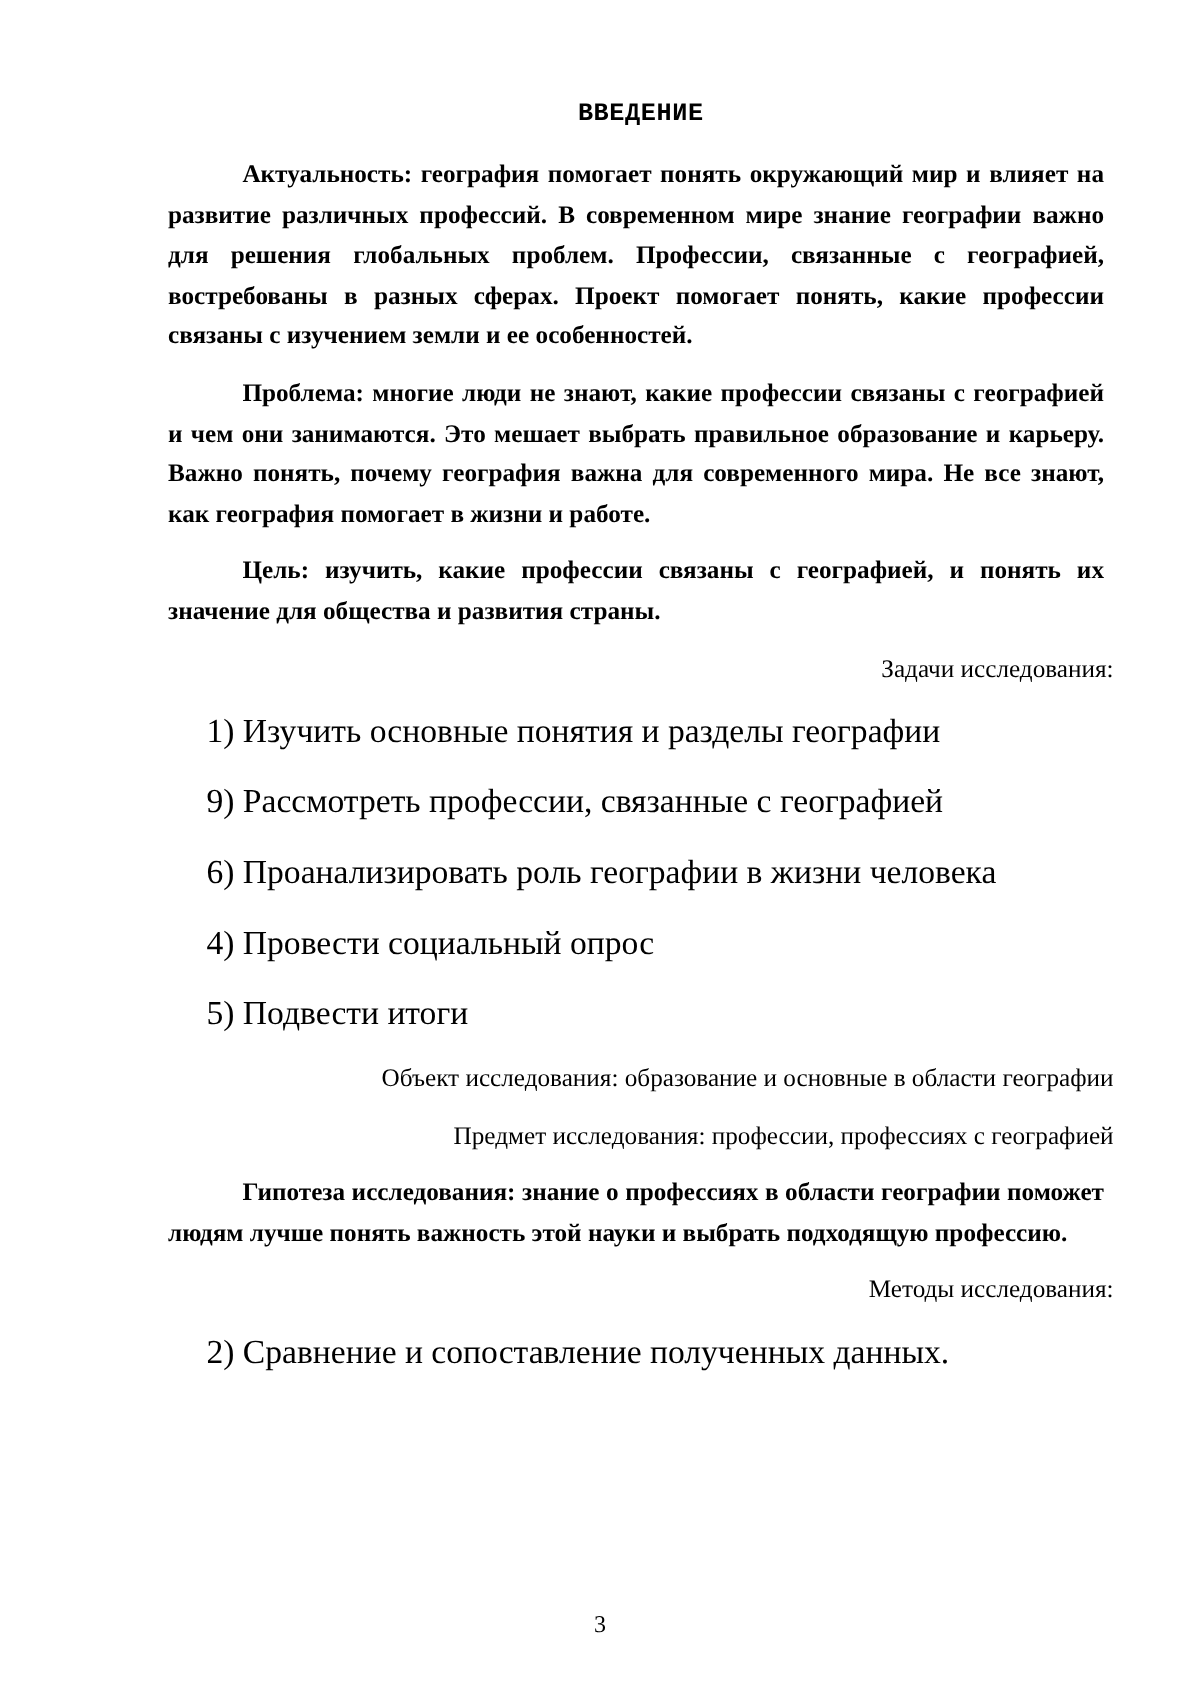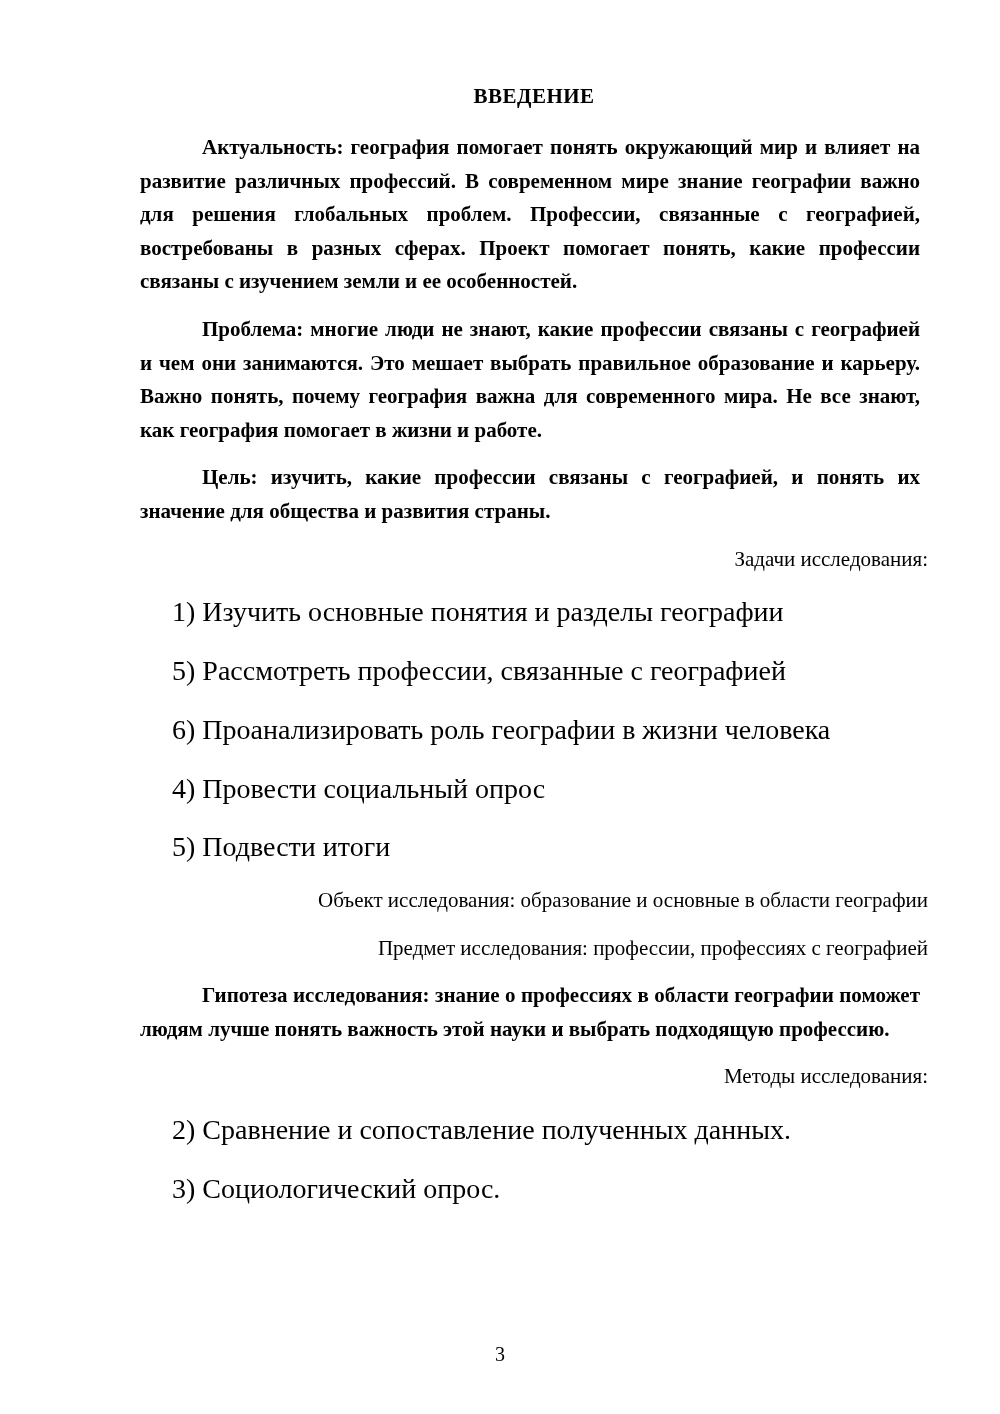--- a/index.html
+++ b/index.html
@@ -17,20 +17,21 @@
     padding: 84px 72px 40px 140px;
     font-family: "Liberation Serif", "DejaVu Serif", serif;
     color: #000000;
   }
   .doc-title {
     text-align: center;
     font-weight: bold;
     font-size: 21px;
     letter-spacing: 0.5px;
     margin: 0 0 22px 0;
+    font-family: Liberation Mono, monospace;
   }
   .para {
     font-size: 21px;
     line-height: 1.60;
     text-align: justify;
     text-indent: 62px;
     margin: 0 0 14px 0;
     padding-right: 8px;
     font-weight: bold;
   }
@@ -65,30 +66,29 @@
 
   <h1 class="doc-title">ВВЕДЕНИЕ</h1>
 
   <p class="para">Актуальность: география помогает понять окружающий мир и влияет на развитие различных профессий. В современном мире знание географии важно для решения глобальных проблем. Профессии, связанные с географией, востребованы в разных сферах. Проект помогает понять, какие профессии связаны с изучением земли и ее особенностей.</p>
   <p class="para">Проблема: многие люди не знают, какие профессии связаны с географией и чем они занимаются. Это мешает выбрать правильное образование и карьеру. Важно понять, почему география важна для современного мира. Не все знают, как география помогает в жизни и работе.</p>
   <p class="para">Цель: изучить, какие профессии связаны с географией, и понять их значение для общества и развития страны.</p>
 
   <p class="sub-para">Задачи исследования:</p>
 
   <p class="list-item">1) Изучить основные понятия и разделы географии</p>
-  <p class="list-item">5) Рассмотреть профессии, связанные с географией</p>
+  <p class="list-item">9) Рассмотреть профессии, связанные с географией</p>
   <p class="list-item">6) Проанализировать роль географии в жизни человека</p>
   <p class="list-item">4) Провести социальный опрос</p>
   <p class="list-item">5) Подвести итоги</p>
 
   <p class="sub-para">Объект исследования: образование и основные в области географии</p>
   <p class="sub-para">Предмет исследования: профессии, профессиях с географией</p>
 
   <p class="para">Гипотеза исследования: знание о профессиях в области географии поможет людям лучше понять важность этой науки и выбрать подходящую профессию.</p>
 
   <p class="sub-para">Методы исследования:</p>
 
   <p class="list-item">2) Сравнение и сопоставление полученных данных.</p>
-  <p class="list-item">3) Социологический опрос.</p>
 
   <div class="page-number">3</div>
 
 </div>
 
 </body></html>

